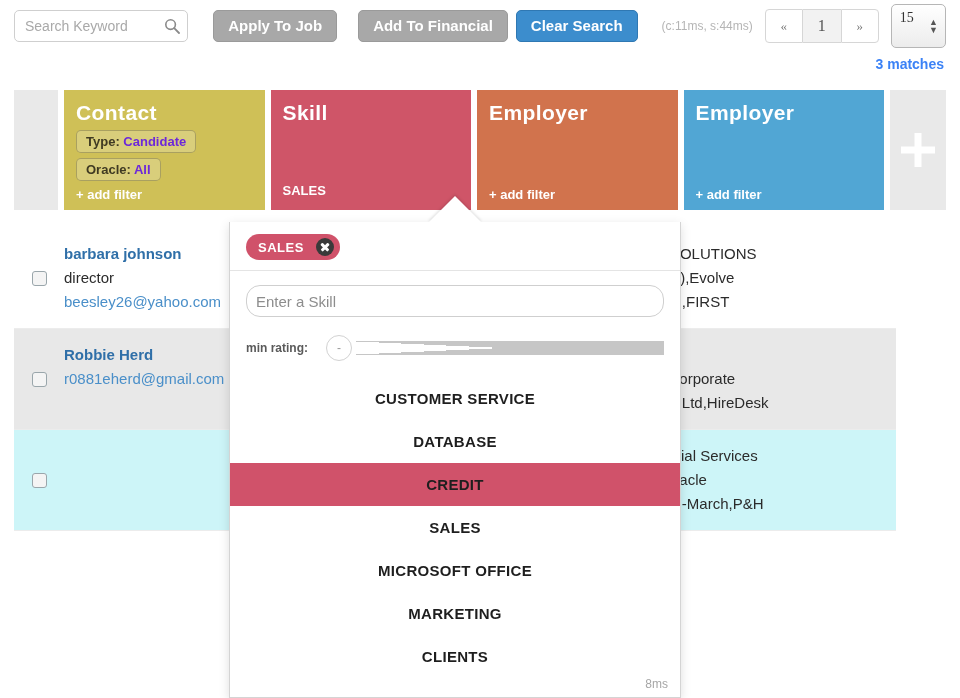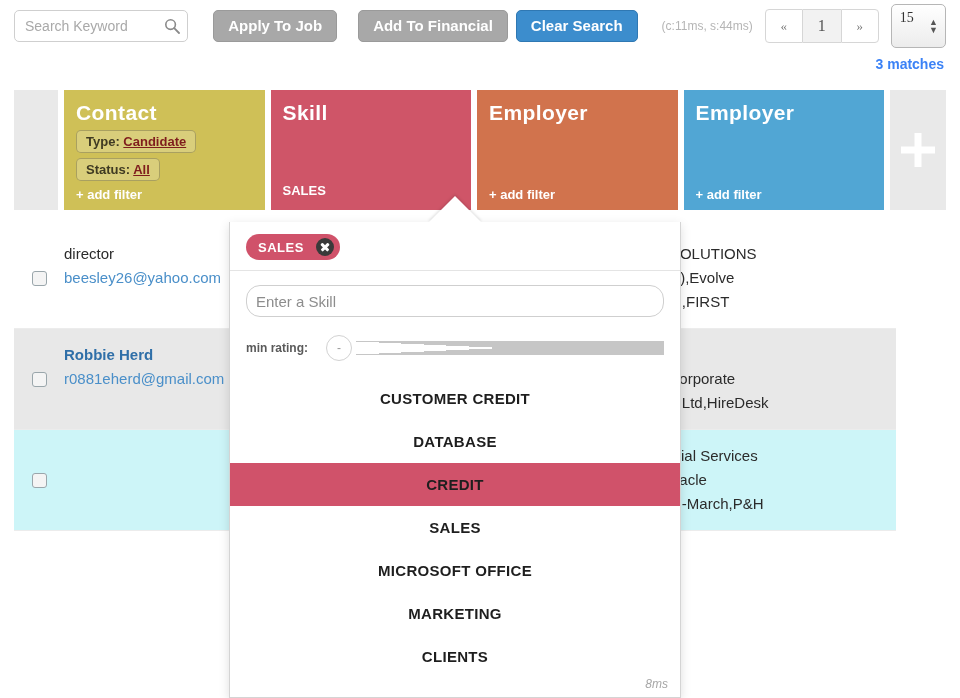--- a/index.html
+++ b/index.html
@@ -175,21 +175,21 @@
     border: 1px solid rgba(0,0,0,.22);
     background: rgba(255,255,255,.22);
     border-radius: 5px;
     padding: 3px 9px;
     font-size: 13px;
     font-weight: bold;
     color: #3f3a22;
     margin-bottom: 5px;
     cursor: pointer;
   }
-  .pill b { color: #7f1d1d; font-weight: bold; text-decoration: underline; }
+  .pill b { color: #6d28d9; font-weight: bold; }
   .card-body-text {
     position: absolute;
     left: 12px; bottom: 12px;
     font-size: 13px;
     font-weight: bold;
     color: #ffffff;
   }
   .add-filter {
     position: absolute;
     left: 12px; bottom: 8px;
@@ -398,21 +398,20 @@
     color: #1e1e1e;
     letter-spacing: .3px;
     cursor: pointer;
   }
   .skill-item.active { background: #d0526a; }
 
   .panel-ms {
     position: absolute;
     right: 12px; bottom: 6px;
     font-size: 12px;
-    font-style: italic;
     color: #a6a6a6;
   }
 </style>
 </head>
 <body>
 
 <div id="app">
 
   <div class="toolbar">
 
@@ -449,21 +448,21 @@
   <div class="cards">
     <div class="card-gutter"></div>
 
     <div class="card" style="background: rgb(207, 192, 87);">
       <div class="card-title">Contact</div>
       <div class="pill">
         <span>Type:</span>
         <b>Candidate</b>
       </div><br>
       <div class="pill">
-        <span>Status:</span>
+        <span>Oracle:</span>
         <b>All</b>
       </div>
       <div class="add-filter">+ add filter</div>
     </div>
 
     <div class="card" style="background: rgb(207, 85, 104);">
       <div class="card-title">Skill</div>
       <div class="card-body-text">SALES</div>
     </div>
 
@@ -481,20 +480,21 @@
   </div>
 
   <div class="results">
 
     <div class="row white">
       <div class="divider-v"></div>
       <div class="row-check">
         <div class="cbx"></div>
       </div>
       <div class="col-contact">
+        <div class="c-name">barbara johnson</div>
         <div class="c-role">director</div>
         <div class="c-mail">beesley26@yahoo.com</div>
       </div>
       <div class="col-mid"></div>
       <div class="col-emp">
         <div>LOY SOLUTIONS</div>
         <div>ONOS),Evolve</div>
         <div>oration,FIRST</div>
       </div>
     </div>
@@ -546,21 +546,21 @@
 
     <div class="rating-row">
       <span class="rating-label">min rating:</span>
       <div class="slider">
         <div class="slider-track"></div>
         <div class="slider-knob">-</div>
       </div>
     </div>
 
     <div class="skill-list">
-      <div class="skill-item">CUSTOMER CREDIT</div>
+      <div class="skill-item">CUSTOMER SERVICE</div>
       <div class="skill-item">DATABASE</div>
       <div class="skill-item active">CREDIT</div>
       <div class="skill-item">SALES</div>
       <div class="skill-item">MICROSOFT OFFICE</div>
       <div class="skill-item">MARKETING</div>
       <div class="skill-item">CLIENTS</div>
     </div>
 
     <div class="panel-ms">8ms</div>
   </div>

